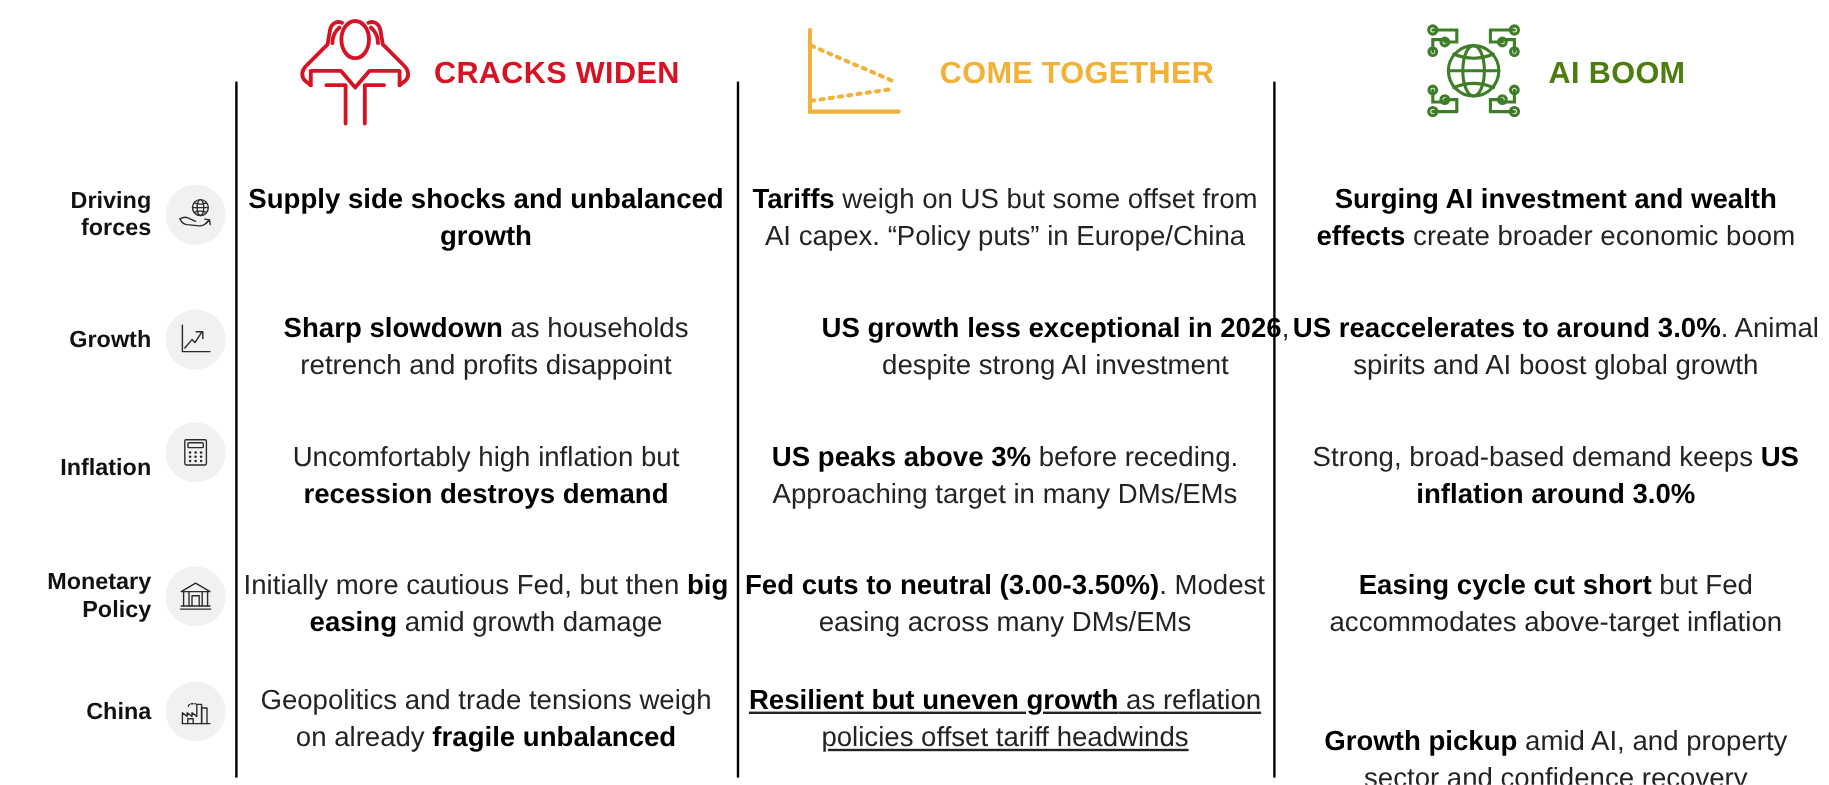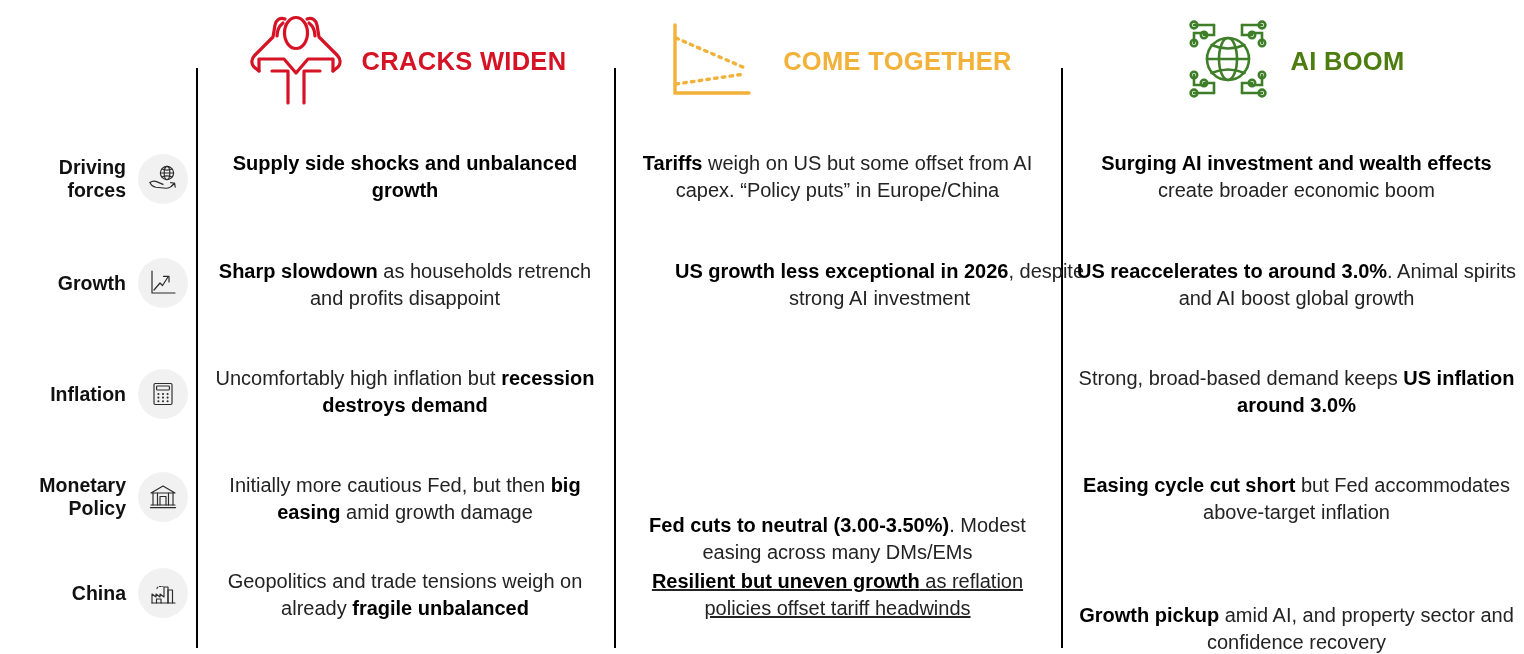--- a/index.html
+++ b/index.html
@@ -80,21 +80,21 @@
     font-weight: bold;
     color: #111111;
     text-align: right;
     line-height: 1.17;
     max-width: 112px;
   }
 
   
   .cell {
     position: absolute;
-    font-size: 20px;
+    font-size: 23px;
     line-height: 1.34;
     color: #232323;
     text-align: center;
     padding: 0 6px;
   }
   .cell b { color: #000; font-weight: bold; }
   .col1 { left: 196px; width: 418px; }
   .col2 { left: 614px; width: 447px; }
   .col3 { left: 1061px; width: 463px; padding-left: 14px; }
 </style>
@@ -199,21 +199,21 @@
       <span class="rowlabel-text">Growth</span>
       <span class="badge" style="background: rgb(241, 241, 241);">
         <svg width="30" height="30" viewBox="0 0 30 30" fill="none" stroke="#2b2b2b" stroke-width="1.2" stroke-linecap="round" stroke-linejoin="round">
           <path d="M4 3 V25 H27"></path>
           <path d="M6 22 L12 15 L14.5 17.5 L20 9"></path>
           <path d="M15.5 8.4 H21 V14"></path>
         </svg>
       </span>
     </div>
 
-    <div class="rowlabel" style="top:249px;">
+    <div class="rowlabel" style="top:232px;align-items:flex-end;">
       <span class="rowlabel-text">Inflation</span>
       <span class="badge" style="background: rgb(241, 241, 241);">
         <svg width="28" height="28" viewBox="0 0 28 28" fill="none" stroke="#2b2b2b" stroke-width="1.15" stroke-linejoin="round">
           <rect x="5" y="3.5" width="18" height="21" rx="1.2"></rect>
           <rect x="7.6" y="6" width="12.8" height="4" rx="0.8"></rect>
           <circle cx="9.4" cy="14" r="1.05" fill="#2b2b2b" stroke="none"></circle>
           <circle cx="14" cy="14" r="1.05" fill="#2b2b2b" stroke="none"></circle>
           <circle cx="18.6" cy="14" r="1.05" fill="#2b2b2b" stroke="none"></circle>
           <circle cx="9.4" cy="17.6" r="1.05" fill="#2b2b2b" stroke="none"></circle>
           <circle cx="14" cy="17.6" r="1.05" fill="#2b2b2b" stroke="none"></circle>
@@ -253,23 +253,24 @@
 
   <div class="cell col1" style="top:150px;"><b>Supply side shocks and unbalanced growth</b></div>
   <div class="cell col2" style="top:150px;"><b>Tariffs</b> weigh on US but some offset from AI capex. “Policy puts” in Europe/China</div>
   <div class="cell col3" style="top:150px;"><b>Surging AI investment and wealth effects</b> create broader economic boom</div>
 
   <div class="cell col1" style="top:258px;"><b>Sharp slowdown</b> as households retrench and profits disappoint</div>
   <div class="cell col2" style="top:258px;margin-left:42px;"><b>US growth less exceptional in 2026</b>, despite strong AI investment</div>
   <div class="cell col3" style="top:258px;"><b>US reaccelerates to around 3.0%</b>. Animal spirits and AI boost global growth</div>
 
   <div class="cell col1" style="top:365px;">Uncomfortably high inflation but <b>recession destroys demand</b></div>
+  <div class="cell col2" style="top:365px;"><b>US peaks above 3%</b> before receding. Approaching target in many DMs/EMs</div>
   <div class="cell col3" style="top:365px;">Strong, broad-based demand keeps <b>US inflation around 3.0%</b></div>
 
   <div class="cell col1" style="top:472px;">Initially more cautious Fed, but then <b>big easing</b> amid growth damage</div>
-  <div class="cell col2" style="top:472px;margin-top:40px;"><b>Fed cuts to neutral (3.00-3.50%)</b>. Modest easing across many DMs/EMs</div>
+  <div class="cell col2" style="top:472px;"><b>Fed cuts to neutral (3.00-3.50%)</b>. Modest easing across many DMs/EMs</div>
   <div class="cell col3" style="top:472px;"><b>Easing cycle cut short</b> but Fed accommodates above-target inflation</div>
 
   <div class="cell col1" style="top:568px;">Geopolitics and trade tensions weigh on already <b>fragile unbalanced</b></div>
   <div class="cell col2" style="top:568px;text-decoration:underline;"><b>Resilient but uneven growth</b> as reflation policies offset tariff headwinds</div>
   <div class="cell col3" style="top:602px;"><b>Growth pickup</b> amid AI, and property sector and confidence recovery</div>
 
 </div>
 
 </body></html>

